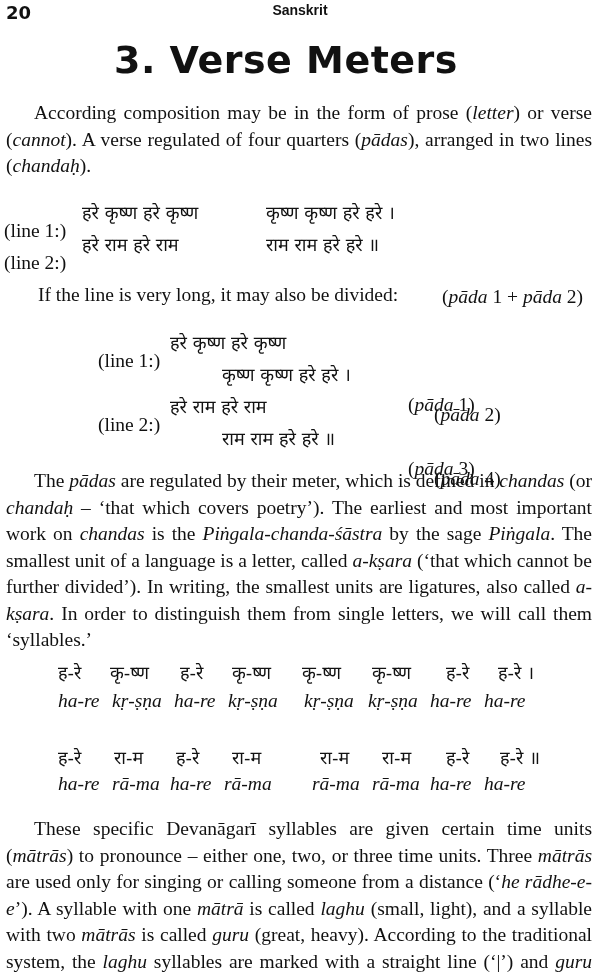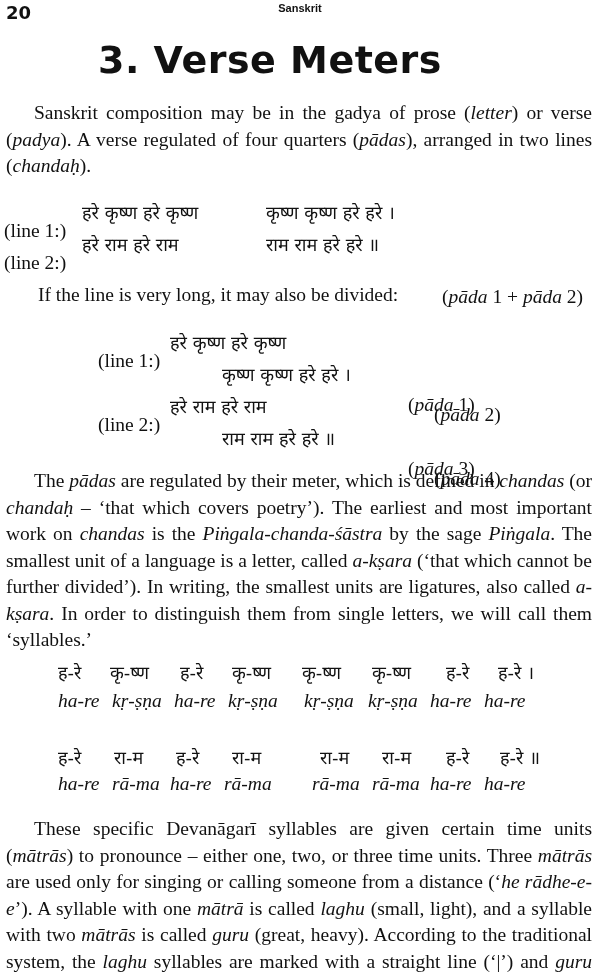--- a/index.html
+++ b/index.html
@@ -9,26 +9,27 @@
     font-family: "Liberation Serif", "DejaVu Serif", serif;
     position: relative;
   }
   .abs { position: absolute; }
   .header-num {
     left: 6px; top: 2px; font-family: "DejaVu Sans", sans-serif; font-weight: bold;
     font-size: 18px;
   }
   .header-title {
     left: 0; width: 600px; text-align: center; top: 2px;
-    font-family: "Liberation Sans", sans-serif; font-weight: bold; font-size: 11px;
+    font-family: "Liberation Sans", sans-serif; font-weight: bold; font-size: 14px;
   }
   .chapter-title {
     left: 0; width: 540px; text-align: center; top: 38px;
     font-family: "DejaVu Sans", sans-serif; font-size: 38px; font-weight: bold;
     letter-spacing: 0.5px;
+    padding-left: 16px;
   }
   .para {
     left: 6px; width: 586px; font-size: 19.5px; line-height: 26.5px;
     text-align: justify;
   }
   .para p { margin: 0; text-indent: 28px; }
   .para p.noindent { text-indent: 0; }
   i { font-style: italic; }
   .deva { font-family: "DejaVu Sans", sans-serif; font-size: 18px; }
   .verse-row { font-size: 19.5px; white-space: pre; }
@@ -36,21 +37,21 @@
   .translit { font-style: italic; font-size: 19.5px; }
 </style>
 </head>
 <body>
 
 <div class="abs header-num">20</div>
 <div class="abs header-title">Sanskrit</div>
 <div class="abs chapter-title">3. Verse Meters</div>
 
 <div class="abs para" style="top:100px;">
-  <p><span>Sanskrit composition may be in the gadya of prose (</span><i>letter</i><span>) or verse (</span><i>padya</i><span>). A verse regulated of four quarters (</span><i>pādas</i><span>), arranged in two lines (</span><i>chandaḥ</i><span>).</span></p>
+  <p><span>According composition may be in the form of prose (</span><i>letter</i><span>) or verse (</span><i>cannot</i><span>). A verse regulated of four quarters (</span><i>pādas</i><span>), arranged in two lines (</span><i>chandaḥ</i><span>).</span></p>
 </div>
 
 <div class="abs verse-row" style="top:198px; left:4px; width:596px; height:28px;">
   <span class="col" style="left:0;">(line 1:)</span>
   <span class="col deva" style="left:78px; top:2px;">हरे कृष्ण हरे कृष्ण</span>
   <span class="col deva" style="left:262px; top:2px;">कृष्ण कृष्ण हरे हरे ।</span>
   <span class="col" style="left:438px;"><span>(</span><i>pāda</i><span> 1 + </span><i>pāda</i><span> 2)</span></span>
 </div>
 <div class="abs verse-row" style="top:230px; left:4px; width:596px; height:28px;">
   <span class="col" style="left:0;">(line 2:)</span>

